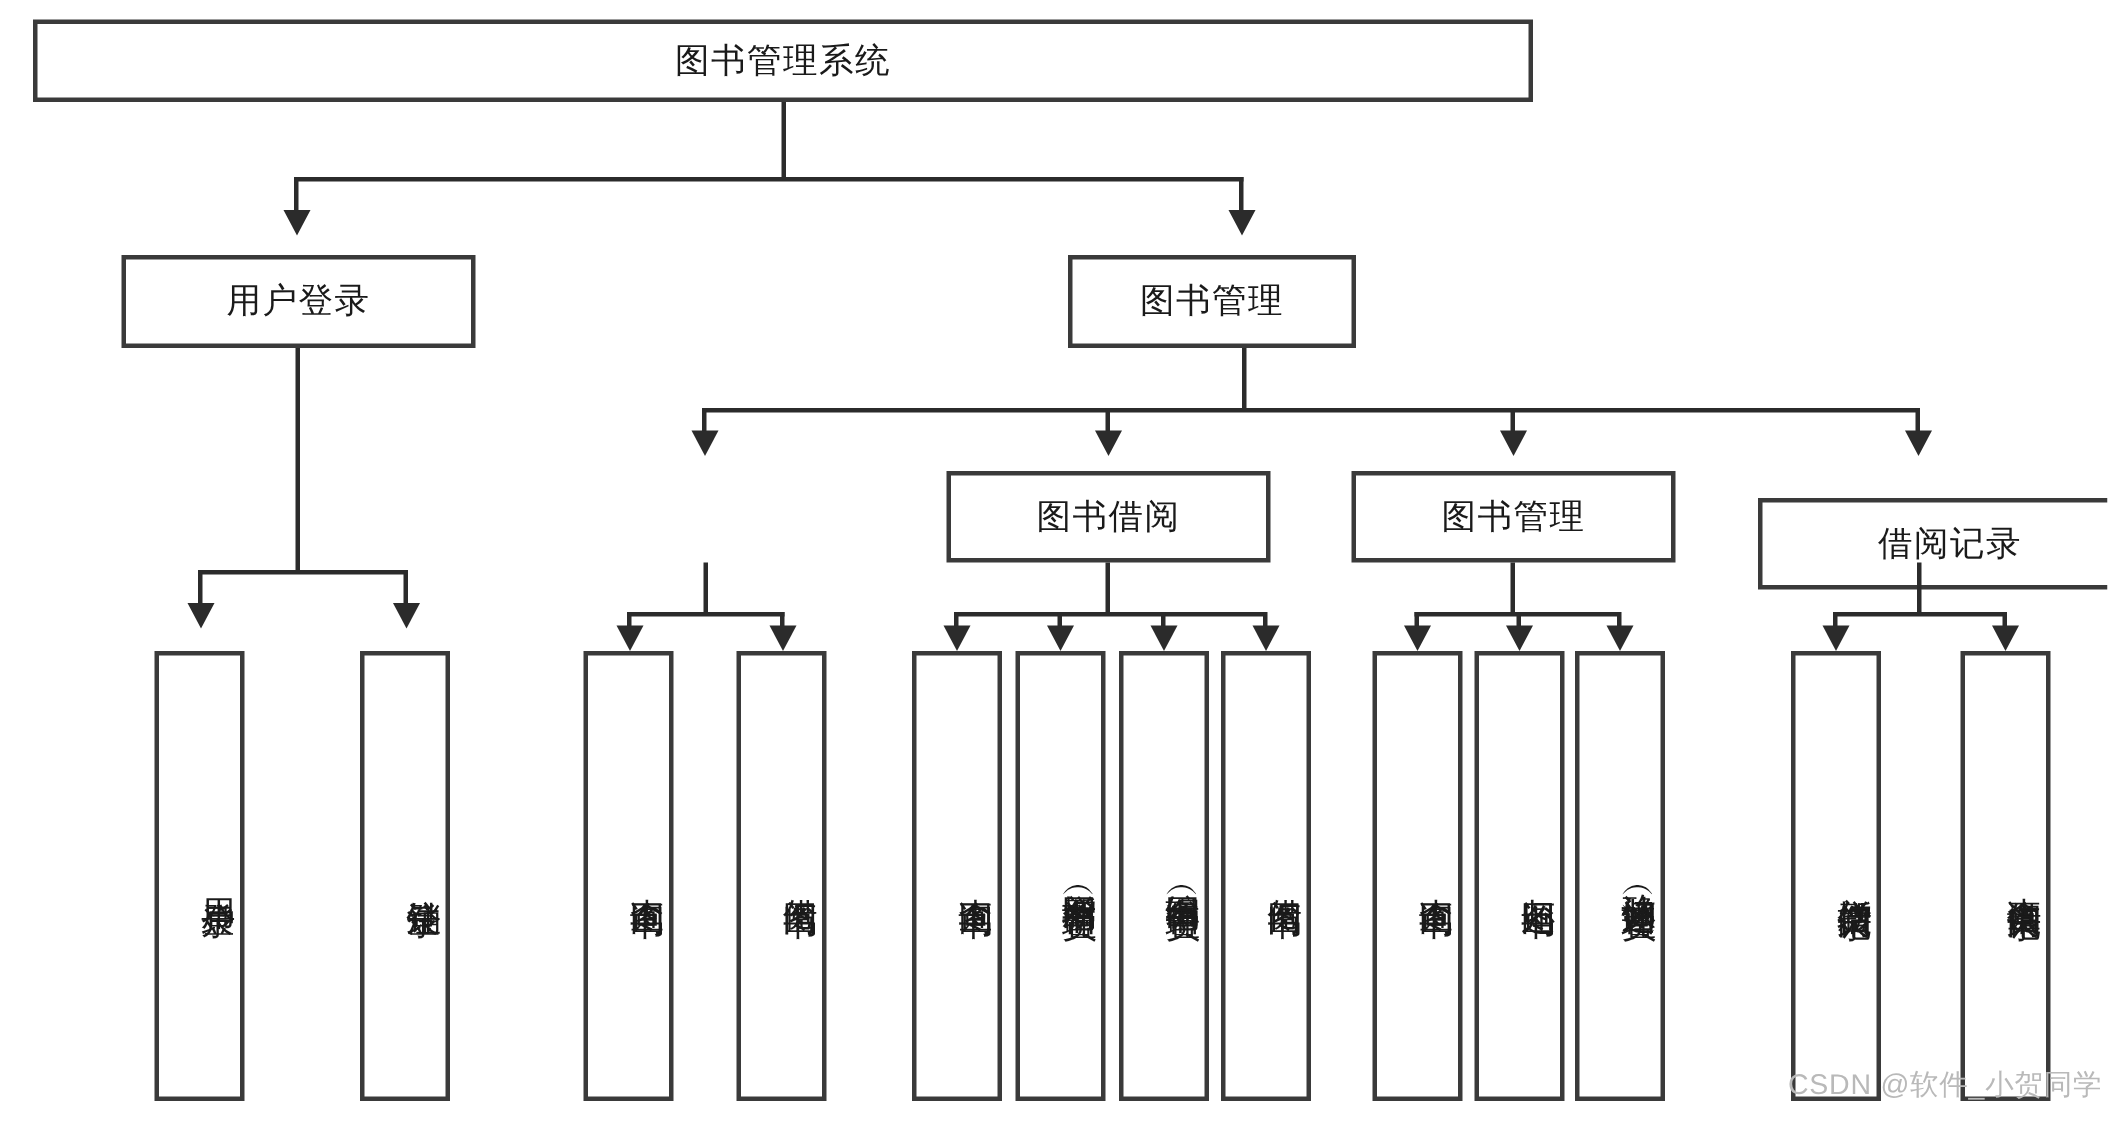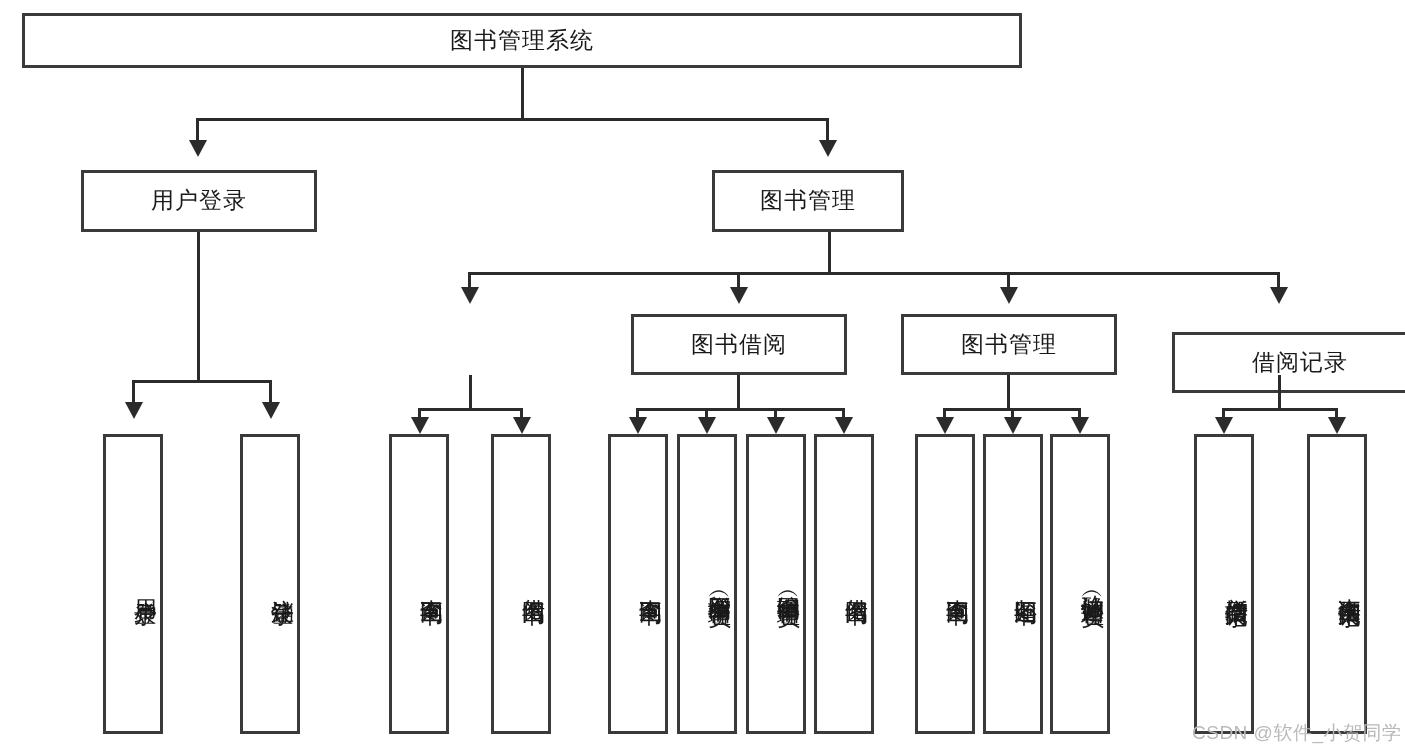--- a/index.html
+++ b/index.html
@@ -211,15 +211,15 @@
     <span class="vtext">确认归还（管理员）</span>
   </div>
 
   <div class="node vert" style="left:1194px; top:434px; width:60px; height:300px;">
     <span class="vtext">新增借阅记录</span>
   </div>
   <div class="node vert" style="left:1307px; top:434px; width:60px; height:300px;">
     <span class="vtext">查询借阅记录</span>
   </div>
 
-  <div class="watermark" style="left:1192px; top:710px;margin-top:10px;">CSDN @软件_小贺同学</div>
+  <div class="watermark" style="left:1192px; top:710px;">CSDN @软件_小贺同学</div>
 
 </div>
 
 </body></html>

